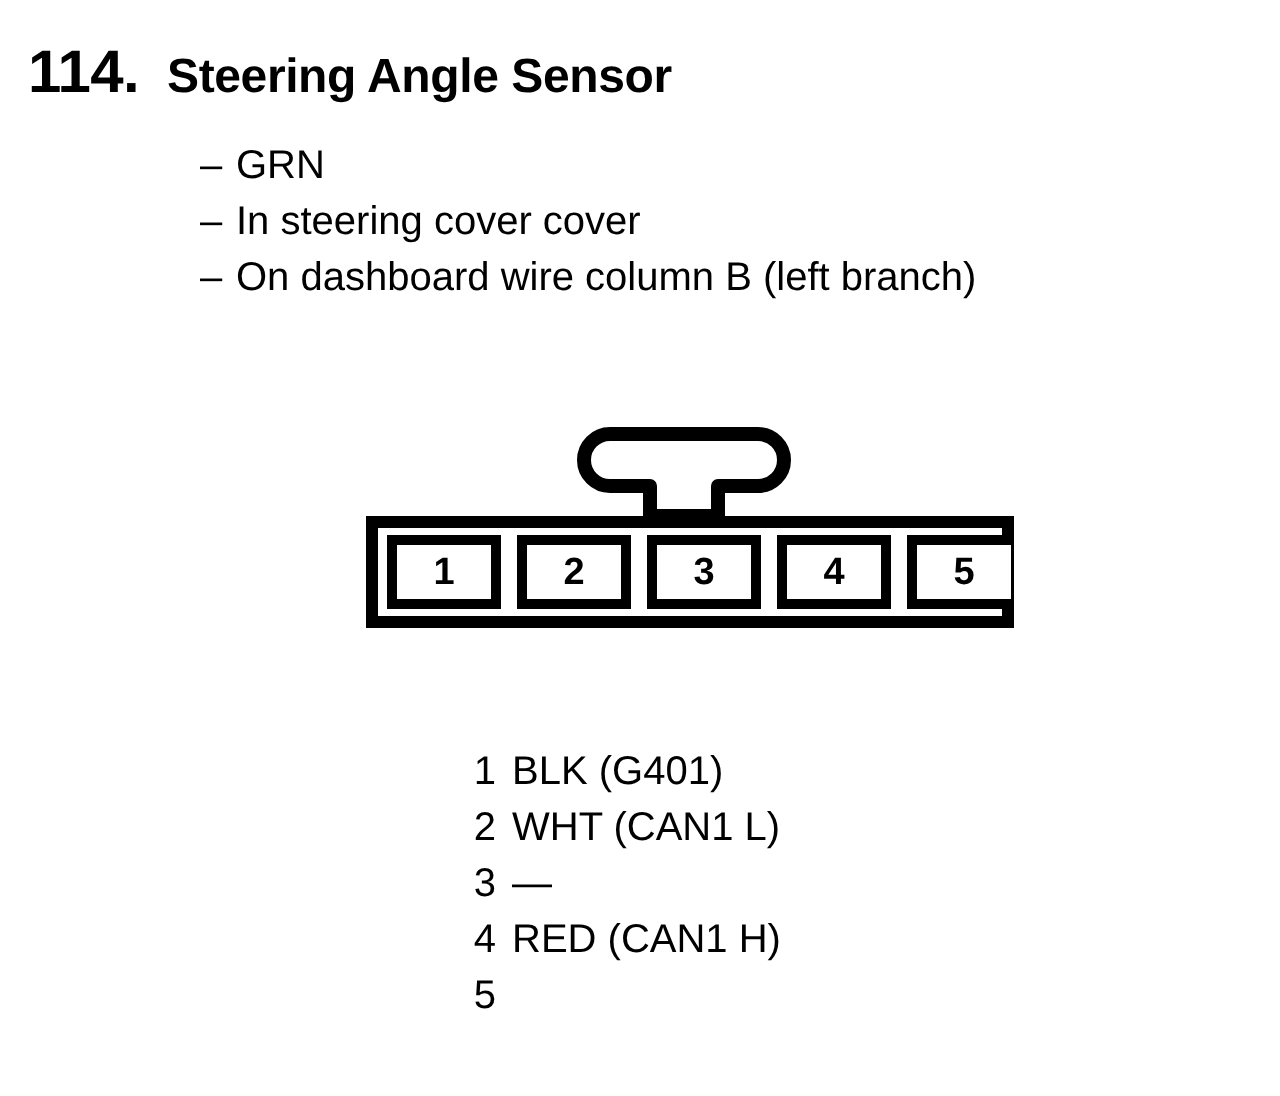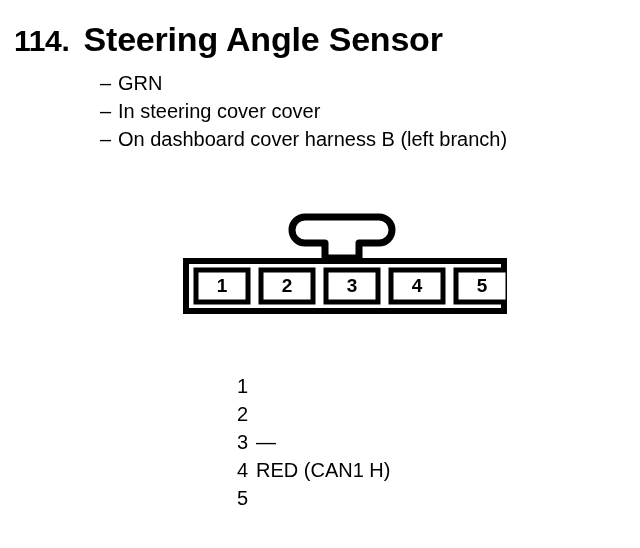--- a/index.html
+++ b/index.html
@@ -28,21 +28,21 @@
     align-items: baseline;
     white-space: nowrap;
   }
   .title-num {
     font-size: 30px;
     font-weight: bold;
     letter-spacing: -0.3px;
     margin-right: 14px;
   }
   .title-text {
-    font-size: 34px;
+    font-size: 24px;
     font-weight: bold;
     letter-spacing: -0.2px;
   }
 
   
   .bullets {
     position: absolute;
     left: 100px;
     top: 69px;
   }
@@ -121,21 +121,21 @@
       <span class="bullet-text">GRN</span>
     </div>
 
     <div class="bullet-line">
       <span class="bullet-dash">–</span>
       <span class="bullet-text">In steering cover cover</span>
     </div>
 
     <div class="bullet-line">
       <span class="bullet-dash">–</span>
-      <span class="bullet-text">On dashboard cover harness B (left branch)</span>
+      <span class="bullet-text">On dashboard wire column B (left branch)</span>
     </div>
 
   </div>
 
   <div class="connector">
     <svg width="324" height="102" viewBox="0 0 324 102">
 
       <path d="M 122 5
                L 196 5
                A 13 13 0 0 1 196 31
@@ -164,24 +164,26 @@
       <rect x="273" y="58" width="52" height="32" fill="#ffffff" stroke="#000000" stroke-width="5"></rect>
       <text class="cell-num" x="299" y="75">5</text>
 
     </svg>
   </div>
 
   <div class="legend">
 
     <div class="legend-row">
       <span class="legend-pin">1</span>
+      <span class="legend-label">BLK (G401)</span>
     </div>
 
     <div class="legend-row">
       <span class="legend-pin">2</span>
+      <span class="legend-label">WHT (CAN1 L)</span>
     </div>
 
     <div class="legend-row">
       <span class="legend-pin">3</span>
       <span class="legend-label">—</span>
     </div>
 
     <div class="legend-row">
       <span class="legend-pin">4</span>
       <span class="legend-label">RED (CAN1 H)</span>

